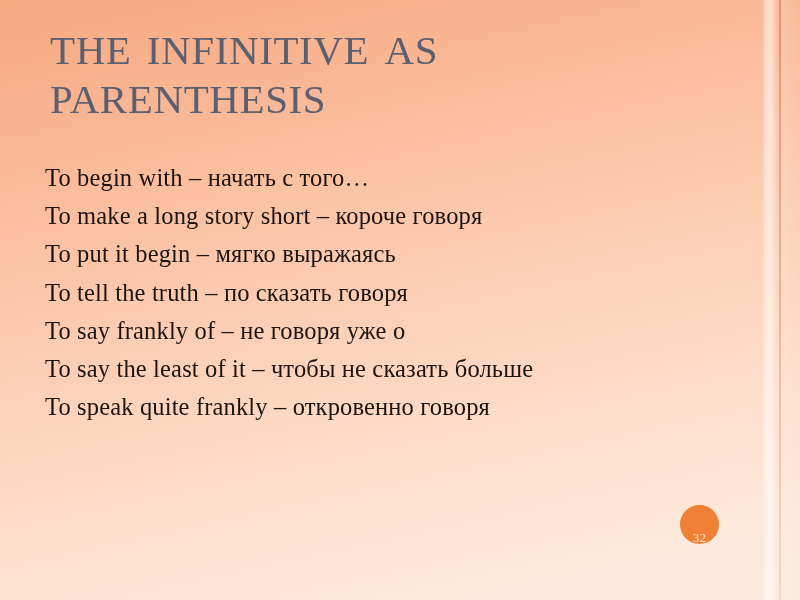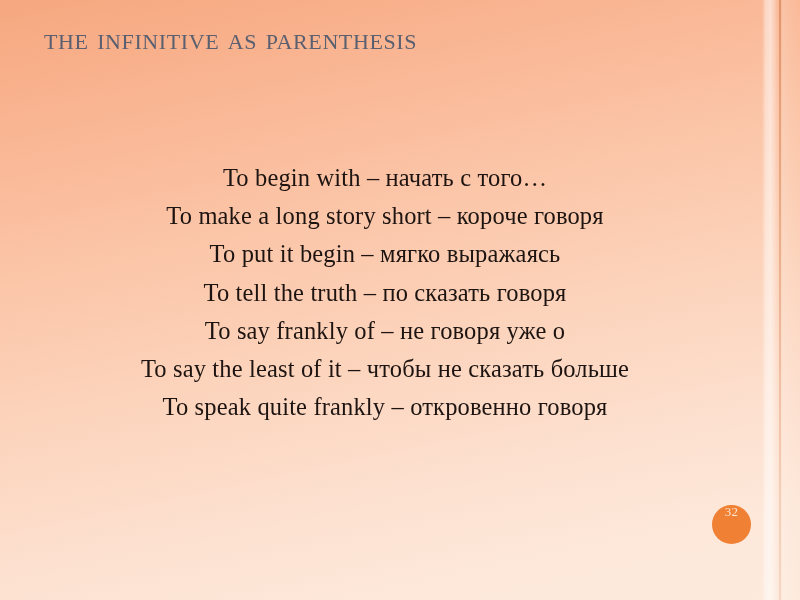--- a/index.html
+++ b/index.html
@@ -66,61 +66,60 @@
   }
 
   
   .title {
     position: absolute;
     left: 44px;
     top: 14px;
     width: 640px;
     color: #5b6070;
     font-family: "Liberation Serif", "DejaVu Serif", serif;
-    font-size: 32px;
+    font-size: 59px;
     line-height: 49px;
     font-weight: normal;
     font-variant: small-caps;
     text-transform: lowercase;
     letter-spacing: 0.6px;
-    margin: 0;
+    margin: 6px;
     white-space: pre-line;
   }
 
   
   .body-list {
     position: absolute;
     left: 45px;
     top: 159px;
     width: 680px;
     margin: 0;
     padding: 0;
     list-style: none;
   }
   .body-line {
     color: #1d1411;
     font-family: "Liberation Serif", "DejaVu Serif", serif;
     font-size: 24.5px;
     line-height: 38.2px;
     letter-spacing: 0.15px;
     white-space: nowrap;
-    text-align: center;
   }
 
   
   .page-badge {
     position: absolute;
-    left: 712px;
+    left: 680px;
     top: 505px;
     width: 39px;
     height: 39px;
     border-radius: 50%;
     background: #f08033;
     display: flex;
-    align-items: flex-start;
+    align-items: flex-end;
     justify-content: center;
   }
   .page-badge-number {
     color: #fbe6cf;
     font-family: "Liberation Serif", "DejaVu Serif", serif;
     font-size: 13px;
     line-height: 1;
     letter-spacing: 0.3px;
   }
 </style>

